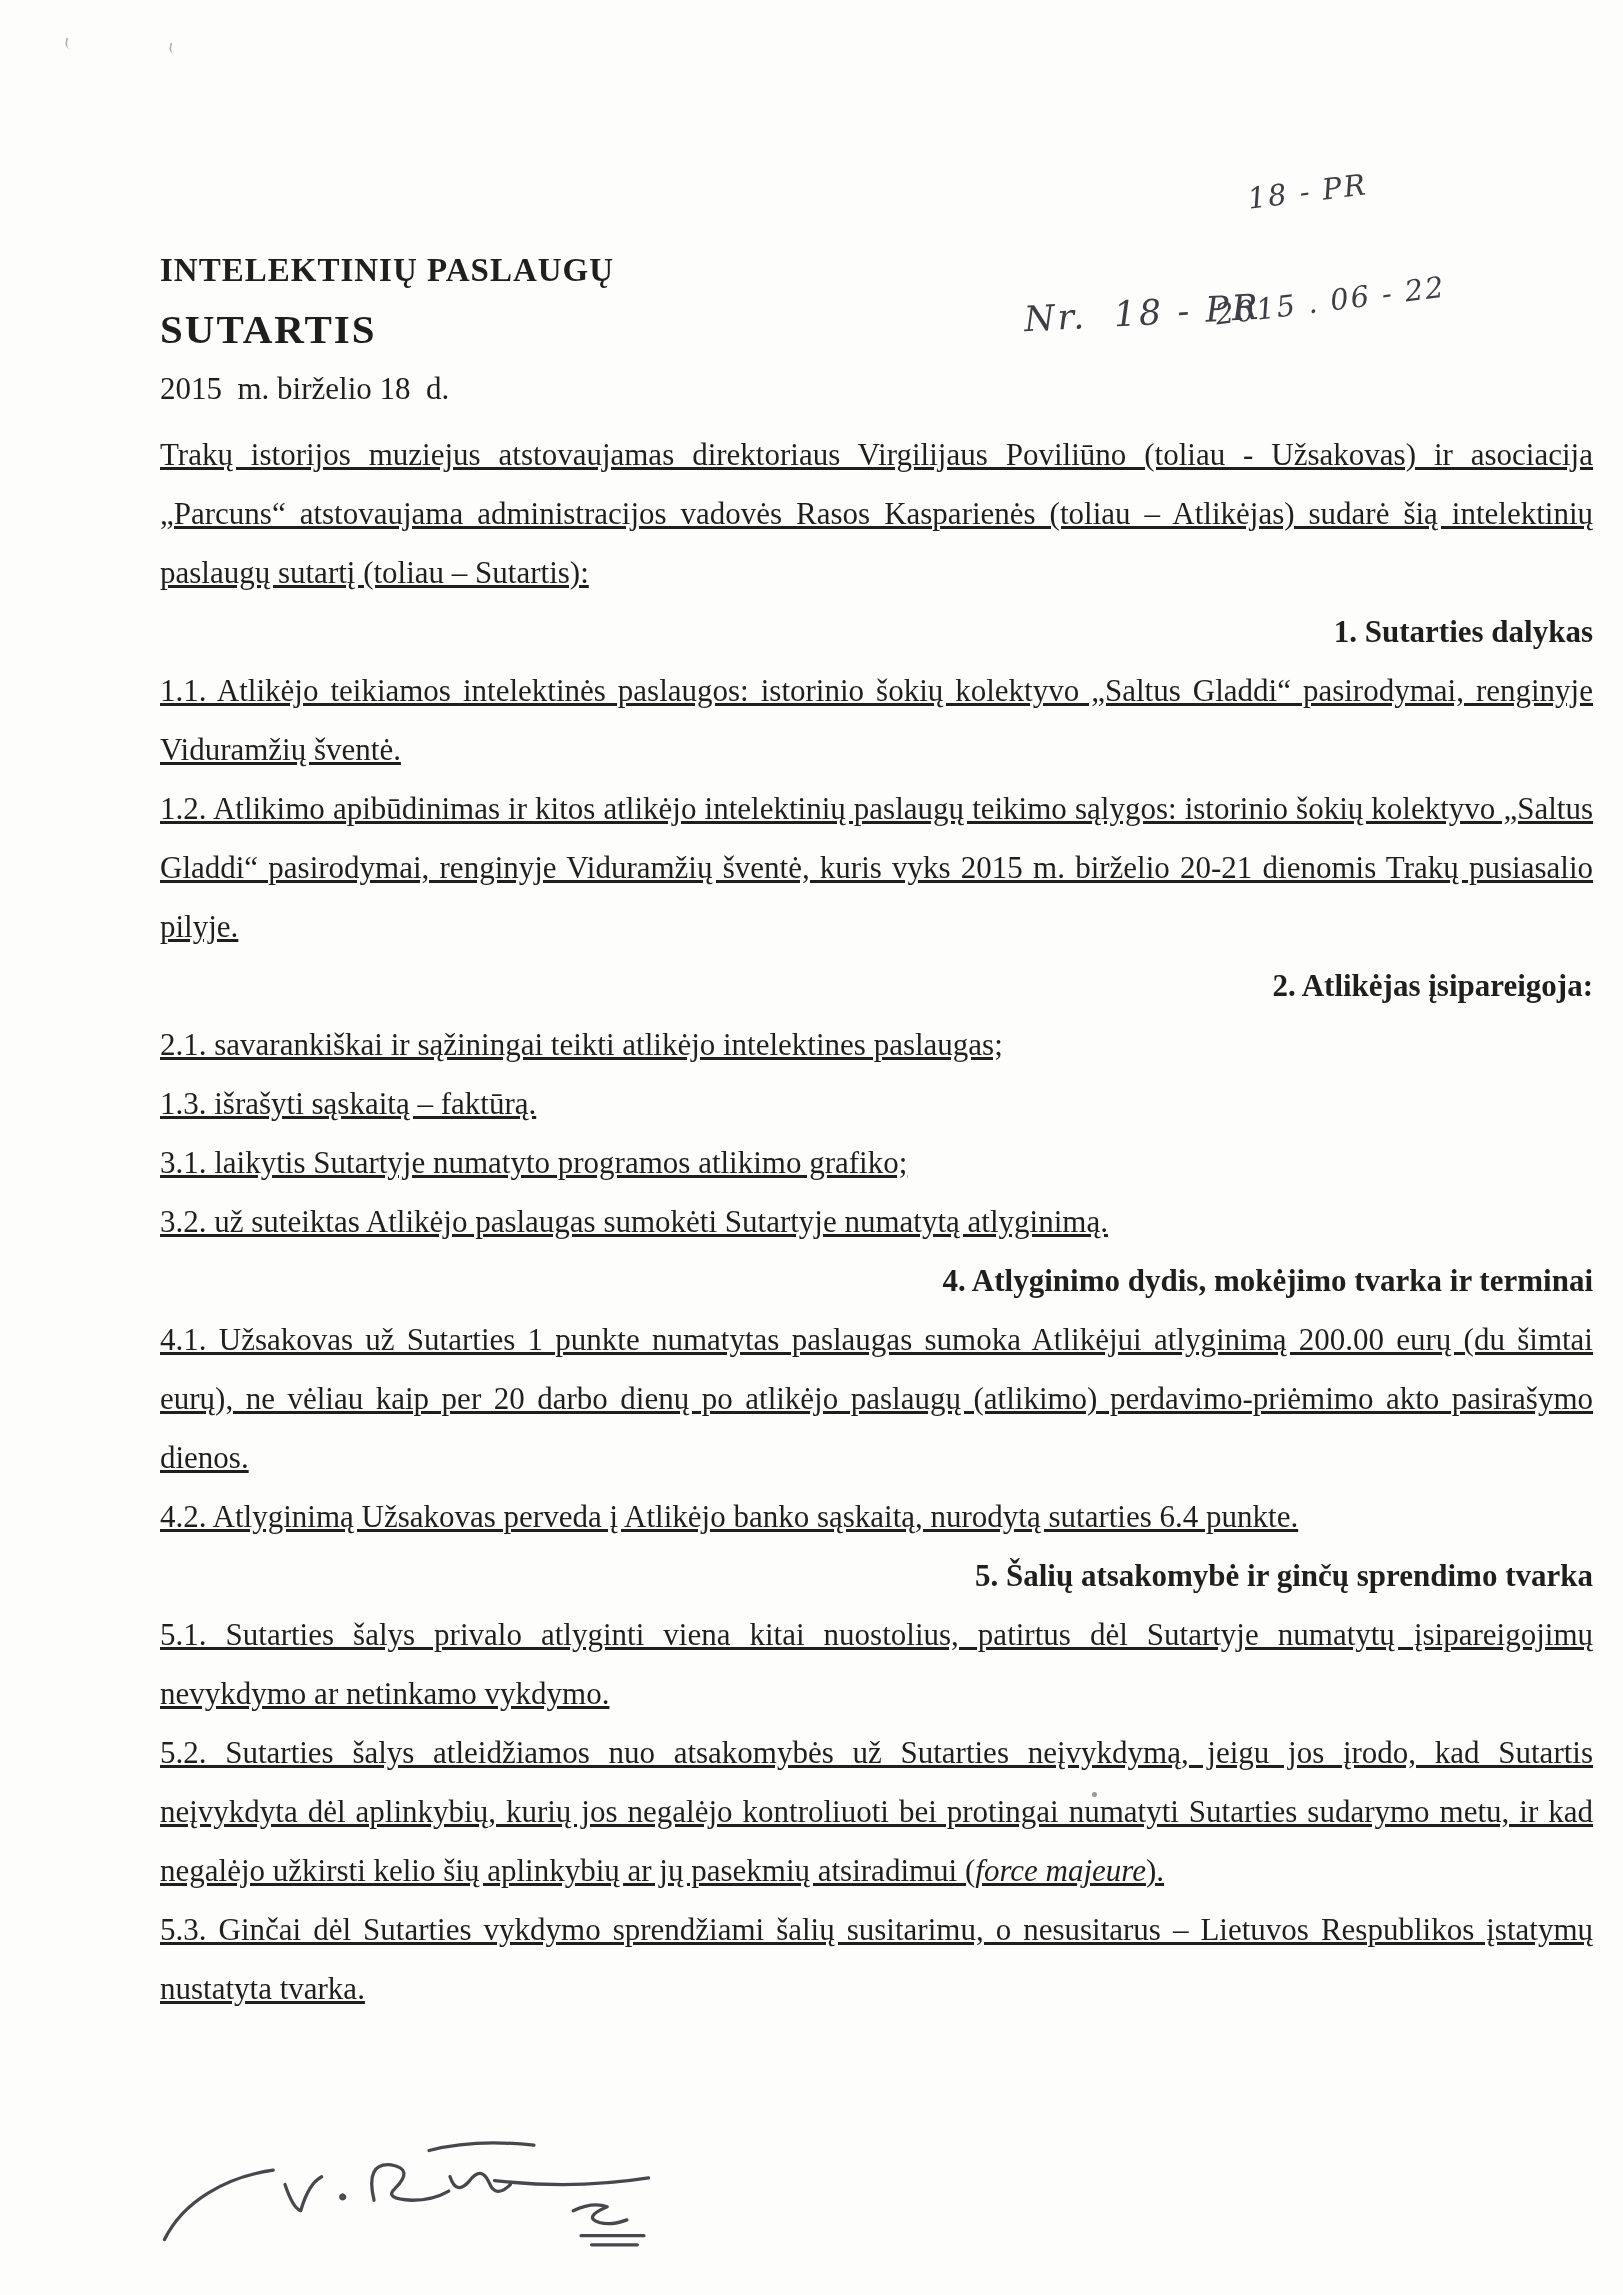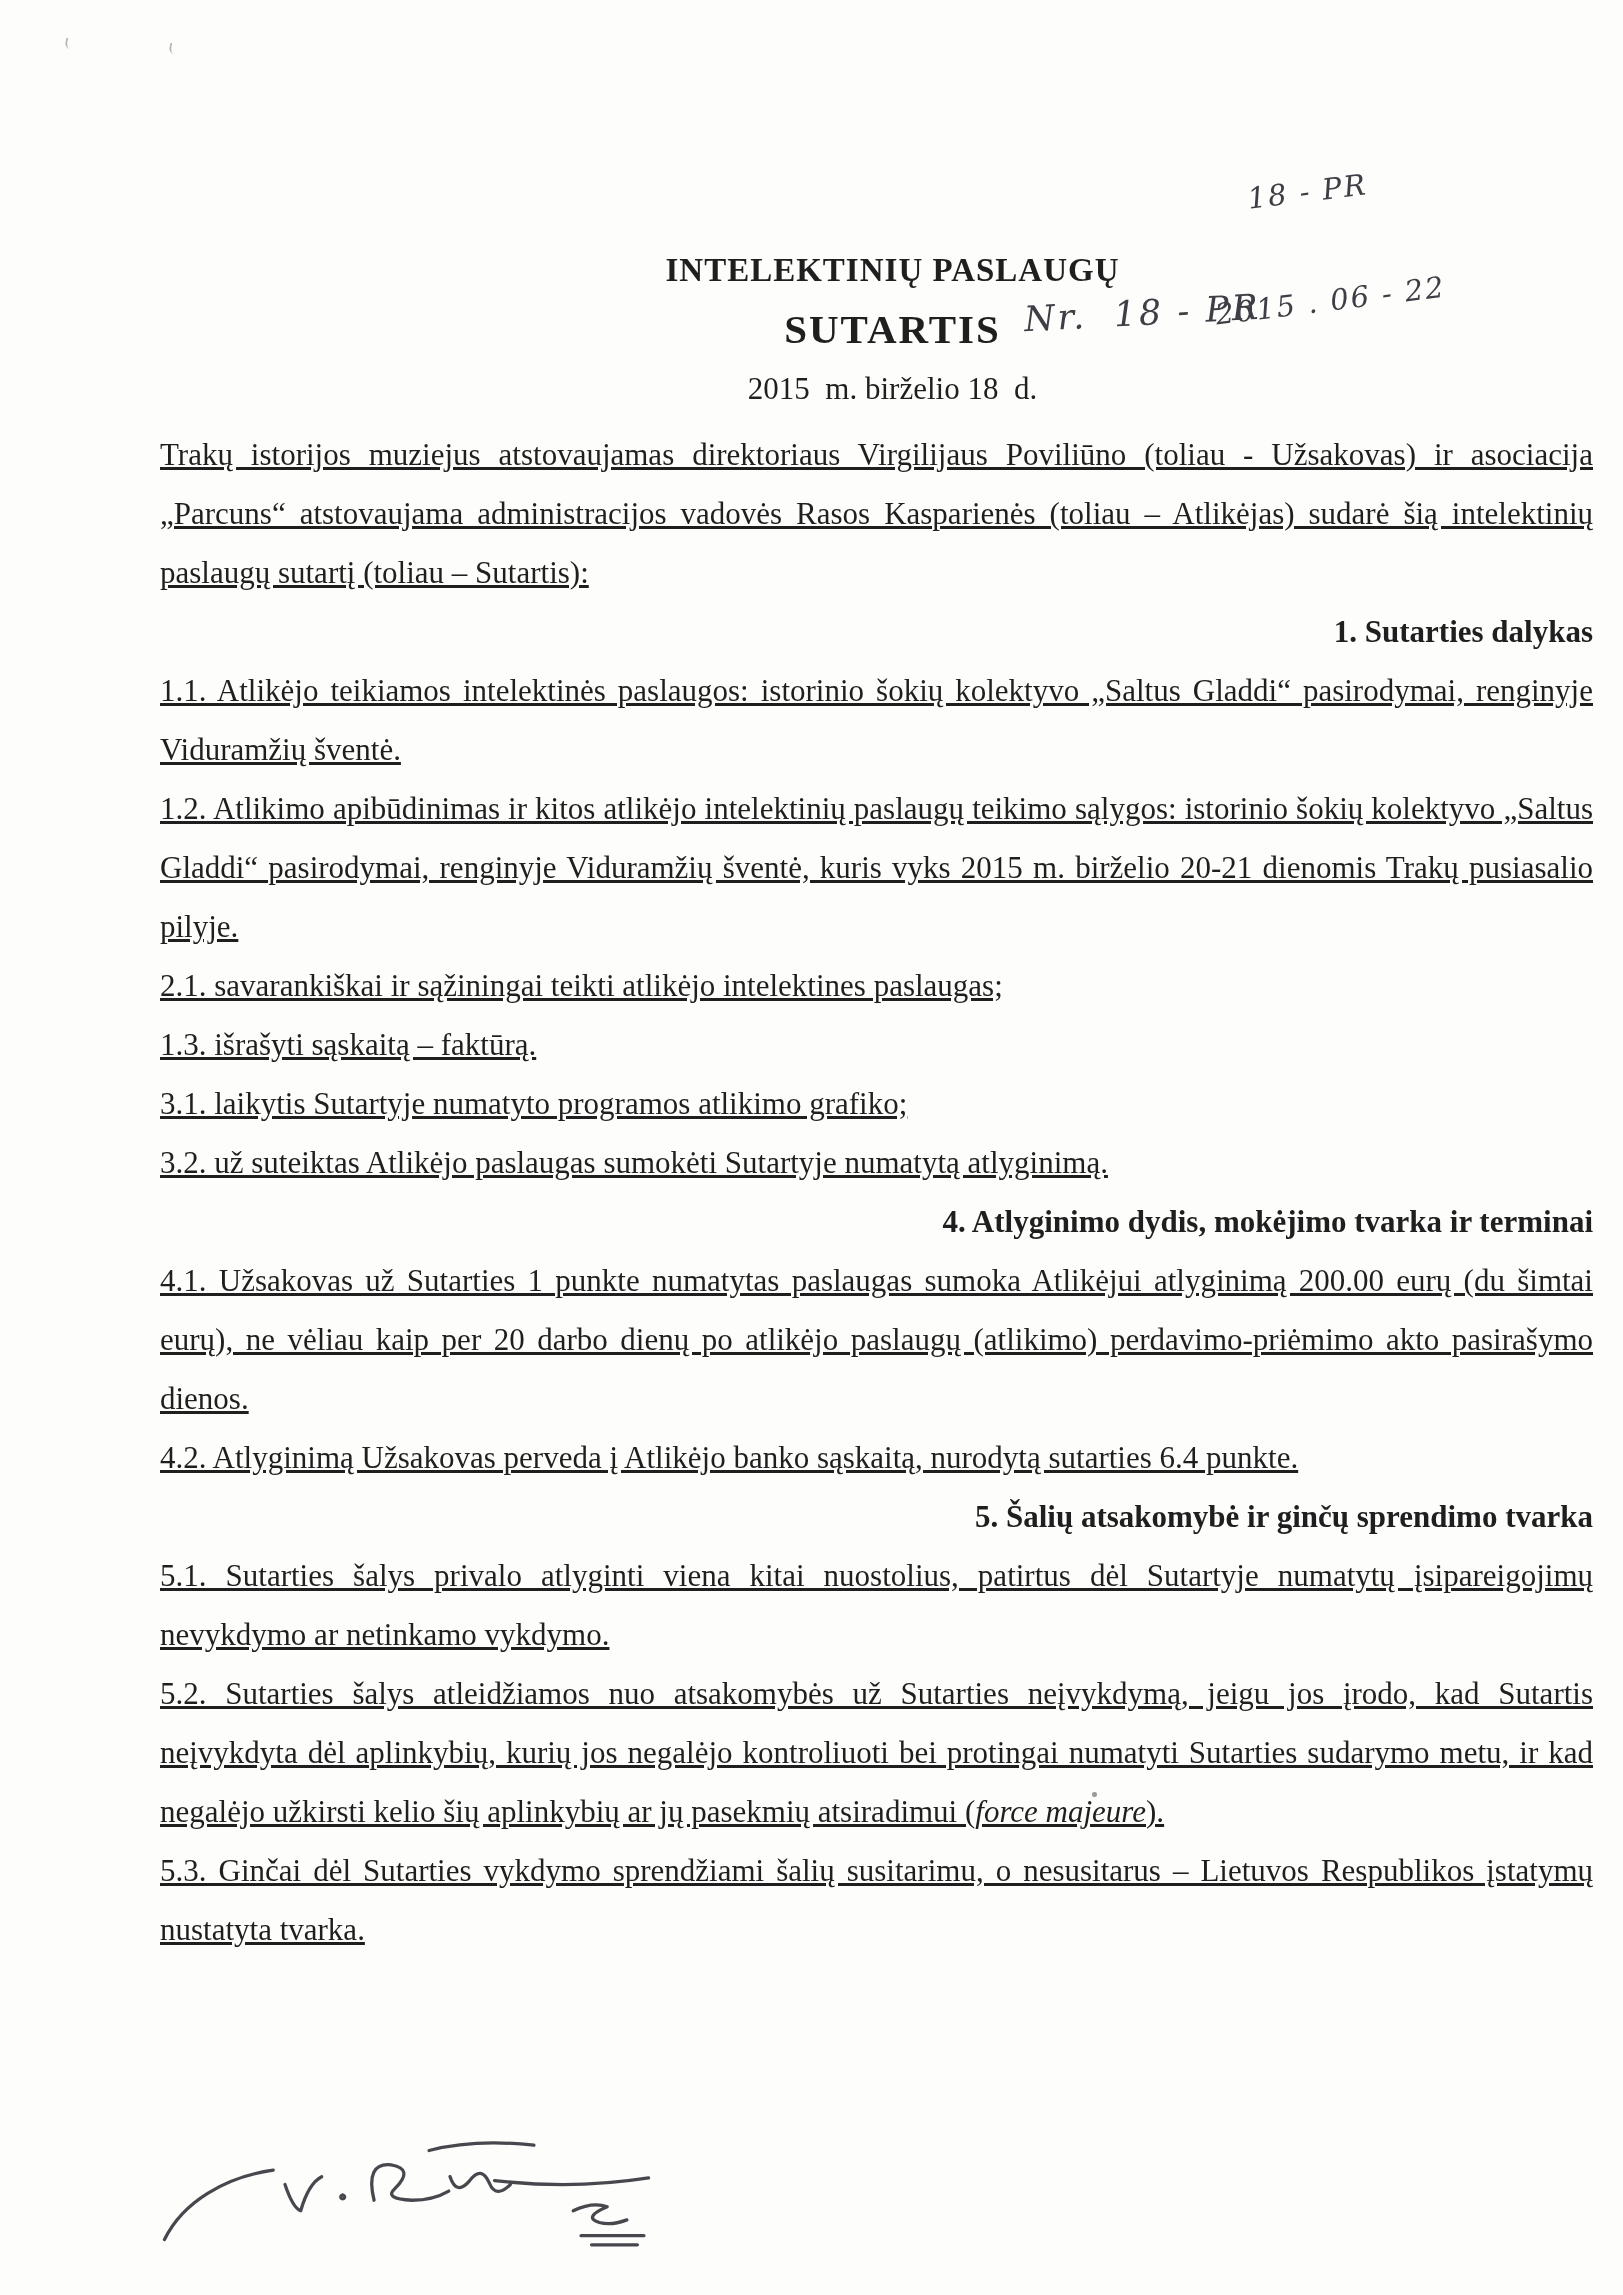--- a/index.html
+++ b/index.html
@@ -39,24 +39,23 @@
     top: 293px;
     transform: rotate(-3deg);
     font-size: 35px;
     letter-spacing: 2.6px;
     white-space: pre;
   }
 
   
   .title-block {
     position: absolute;
-    left: 176px;
+    left: 160px;
     top: 241px;
     width: 1433px;
-    text-align: center;
   }
   .title-line1 {
     font-weight: bold;
     font-size: 33px;
     line-height: 59px;
     letter-spacing: 1px;
   }
   .title-line2 {
     font-weight: bold;
     font-size: 41px;
@@ -143,20 +142,21 @@
 
   <div class="hw hw-contract-no">Nr.  18 - PR</div>
 
   <div class="doc-body">
     <p>Trakų istorijos muziejus atstovaujamas direktoriaus Virgilijaus Poviliūno (toliau - Užsakovas) ir asociacija „Parcuns“ atstovaujama administracijos vadovės Rasos Kasparienės (toliau – Atlikėjas) sudarė šią intelektinių paslaugų sutartį (toliau – Sutartis):</p>
 
     <div class="heading">1. Sutarties dalykas</div>
     <p>1.1. Atlikėjo teikiamos intelektinės paslaugos: istorinio šokių kolektyvo „Saltus Gladdi“ pasirodymai, renginyje Viduramžių šventė.</p>
     <p>1.2. Atlikimo apibūdinimas ir kitos atlikėjo intelektinių paslaugų teikimo sąlygos: istorinio šokių kolektyvo „Saltus Gladdi“ pasirodymai,  renginyje  Viduramžių šventė, kuris vyks 2015 m. birželio 20-21 dienomis Trakų pusiasalio pilyje.</p>
 
+    <div class="heading">2. Atlikėjas įsipareigoja:</div>
     <p>2.1. savarankiškai ir sąžiningai teikti atlikėjo intelektines paslaugas;</p>
     <p>1.3. išrašyti sąskaitą – faktūrą.</p>
 
     <p>3.1. laikytis Sutartyje numatyto programos atlikimo grafiko;</p>
     <p>3.2. už suteiktas Atlikėjo paslaugas sumokėti Sutartyje numatytą atlyginimą.</p>
 
     <div class="heading">4. Atlyginimo dydis, mokėjimo tvarka ir terminai</div>
     <p>4.1. Užsakovas už Sutarties 1 punkte numatytas paslaugas sumoka Atlikėjui atlyginimą  200.00 eurų (du šimtai eurų),  ne vėliau kaip per 20 darbo  dienų po atlikėjo paslaugų (atlikimo) perdavimo-priėmimo akto pasirašymo dienos.</p>
     <p>4.2. Atlyginimą Užsakovas perveda į Atlikėjo banko sąskaitą, nurodytą sutarties 6.4 punkte.</p>
 

